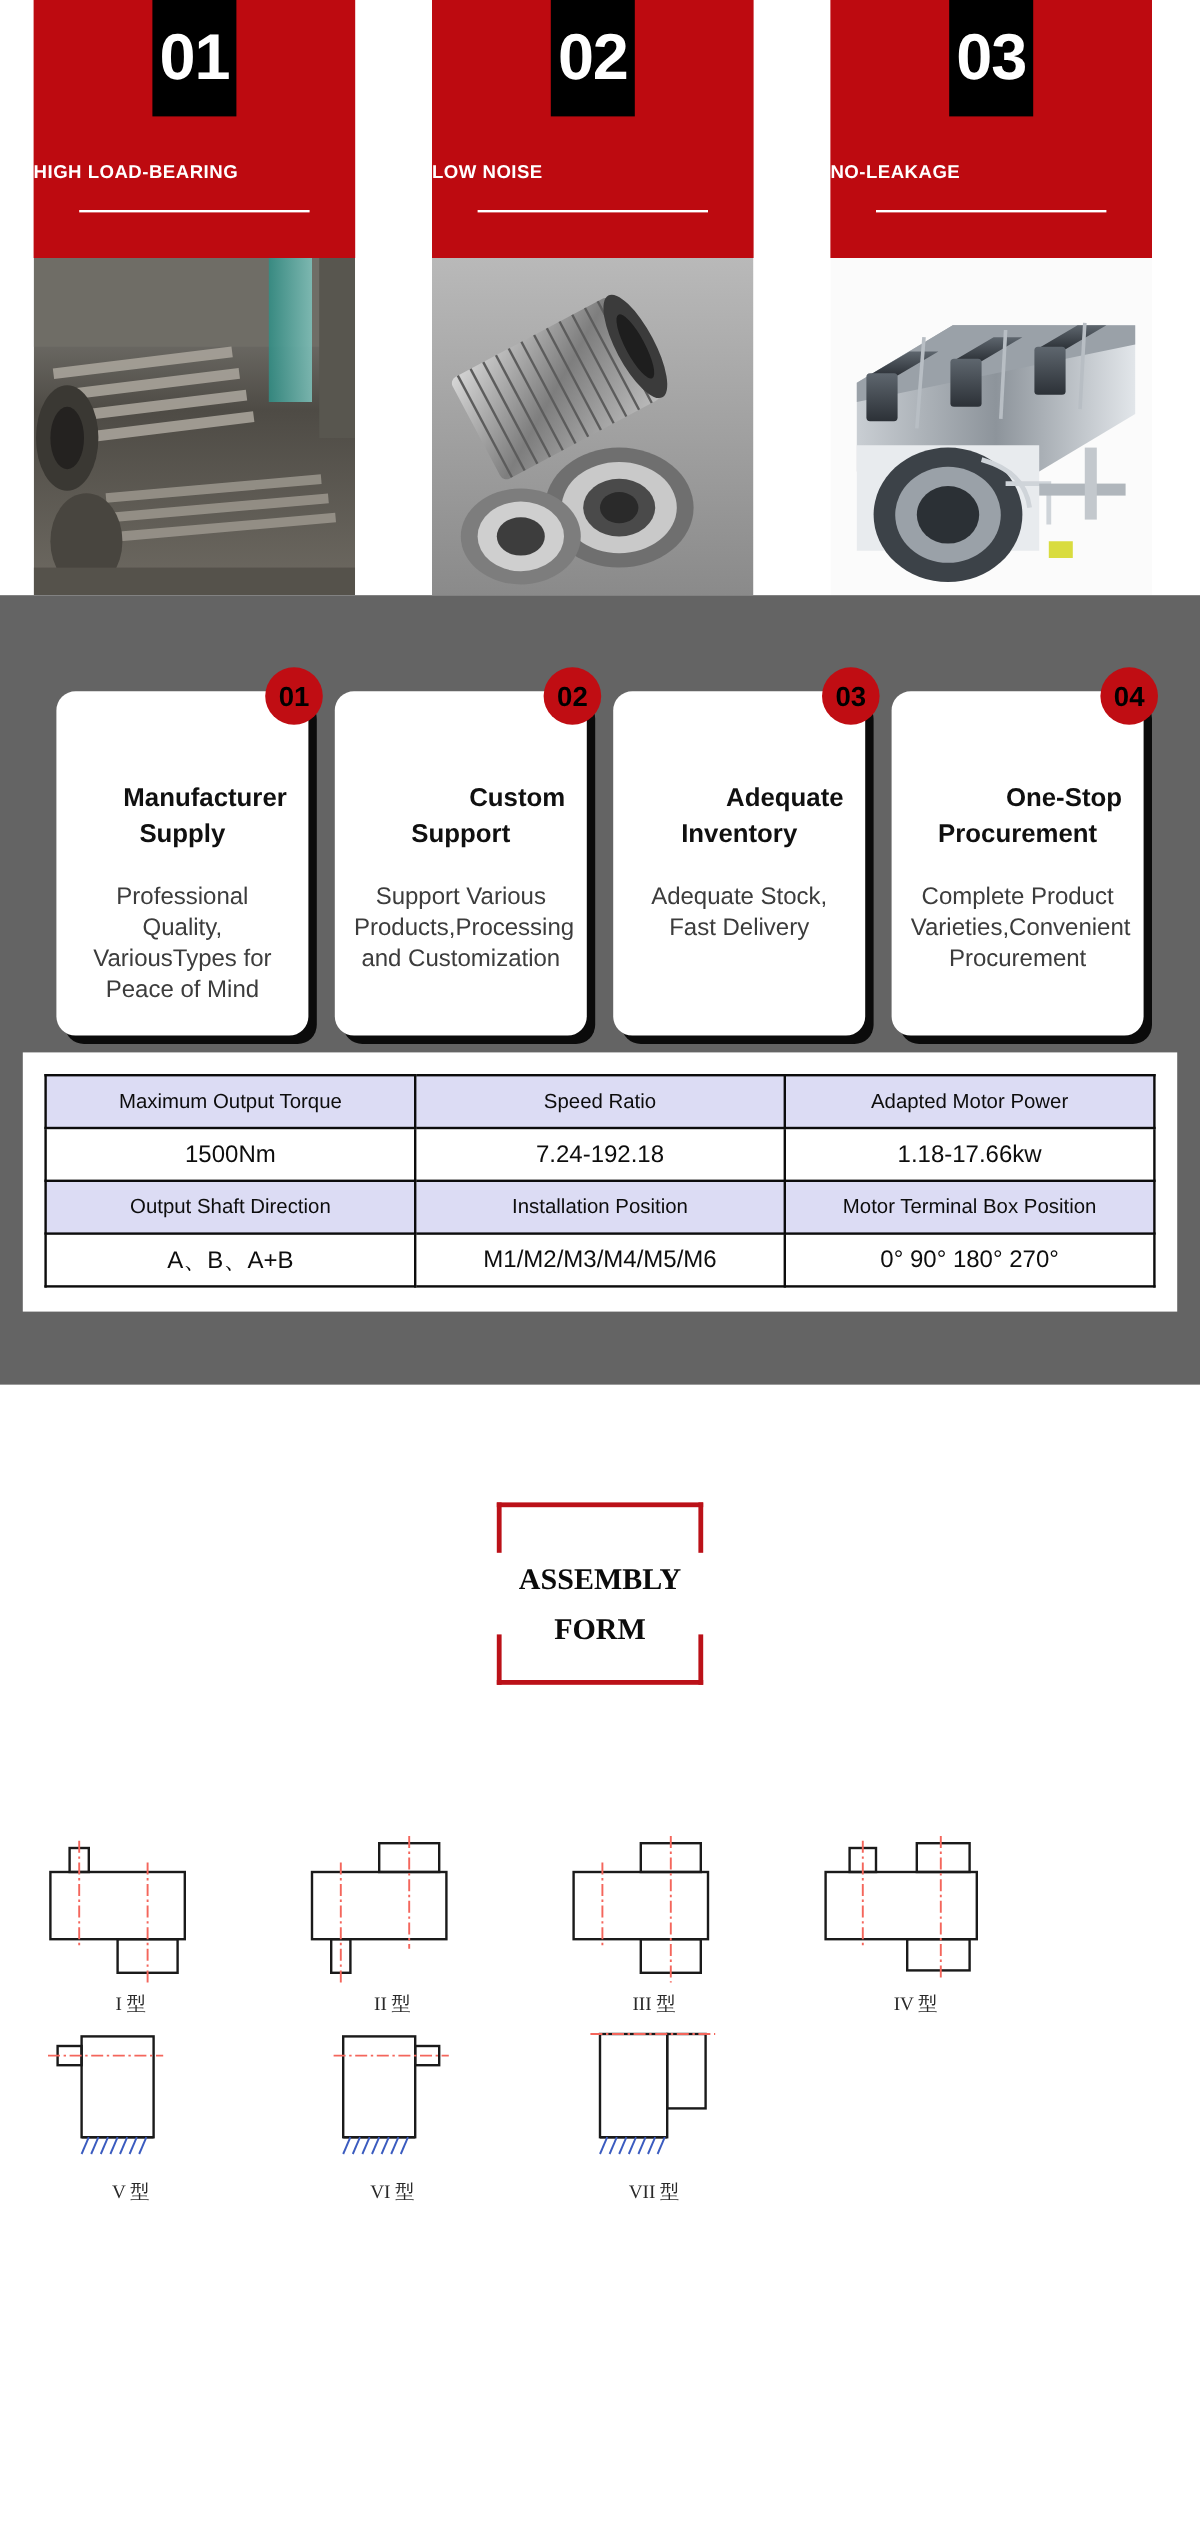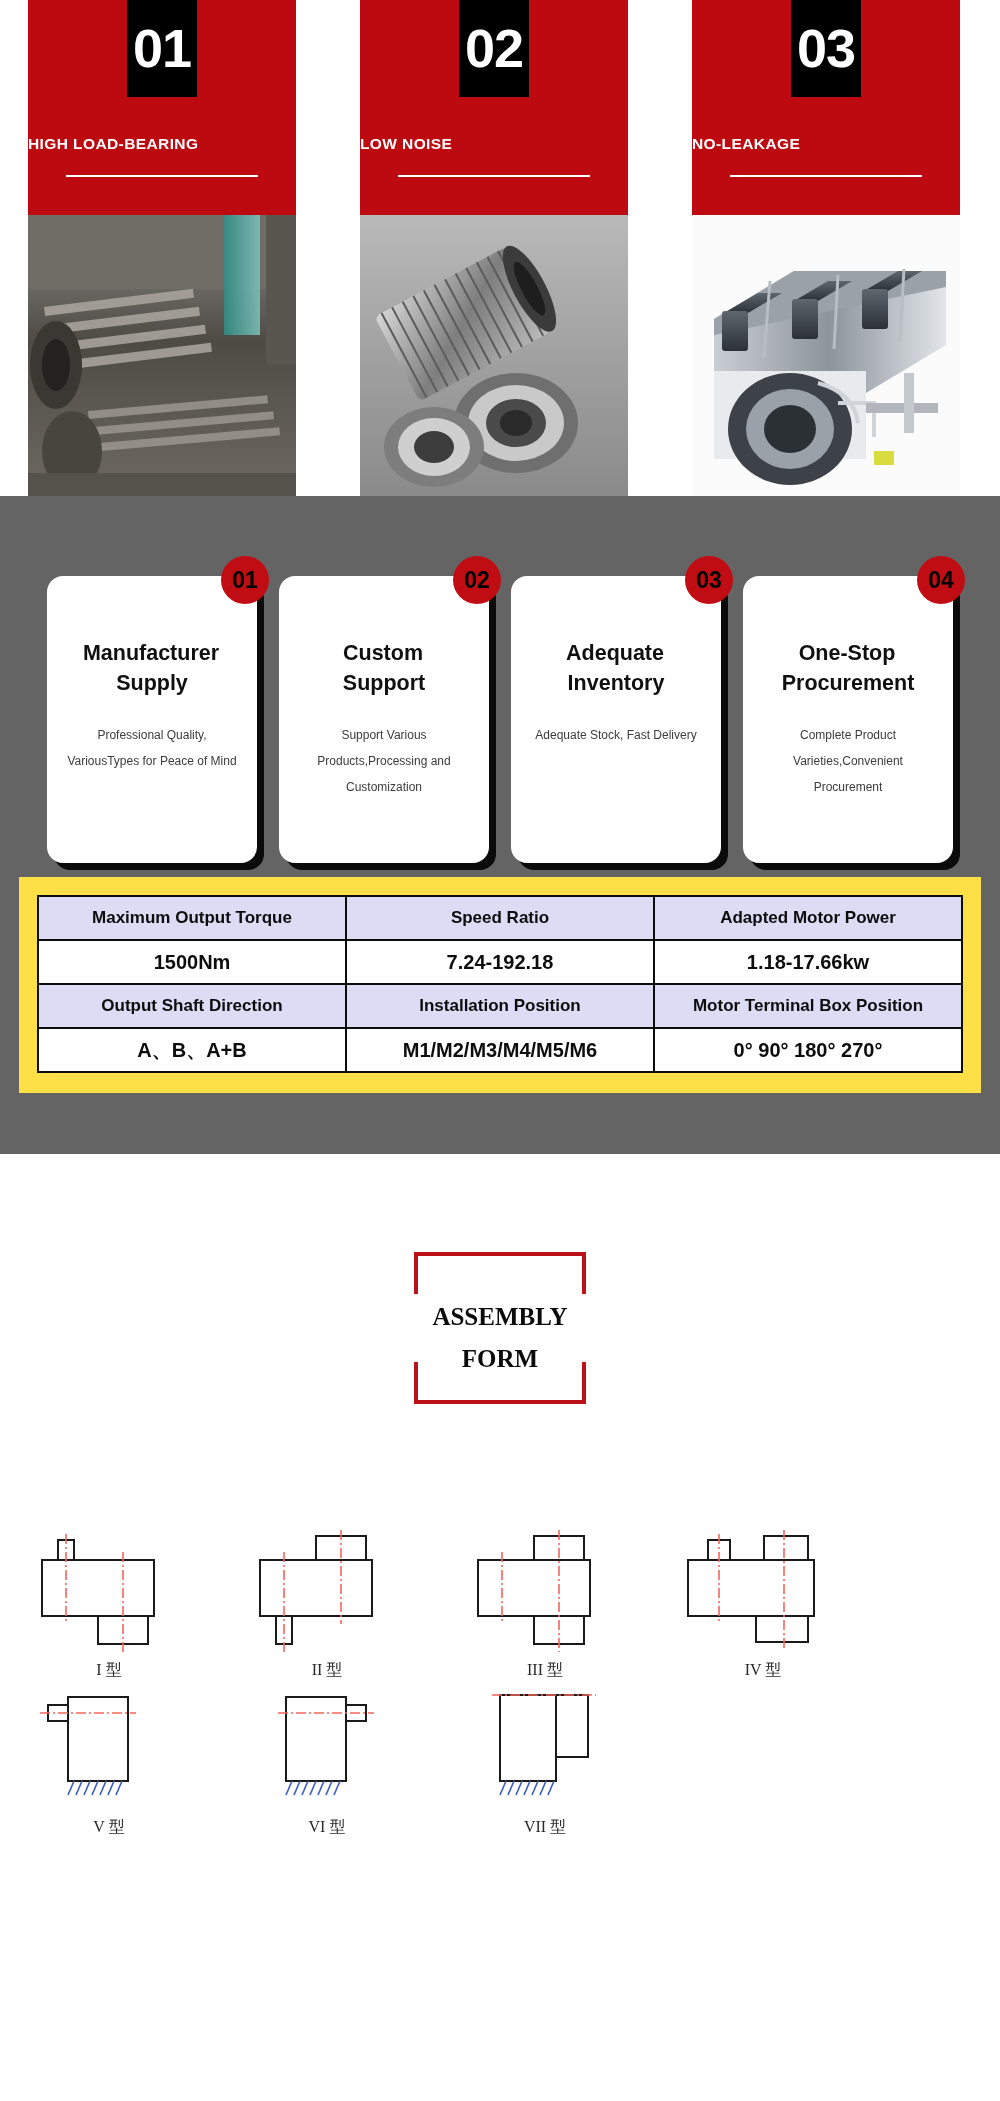--- a/index.html
+++ b/index.html
@@ -55,36 +55,35 @@
     position: absolute; top: -20px; right: -12px;
     width: 48px; height: 48px; border-radius: 50%;
     background: #c00d13; color: #000000;
     font-size: 23px; font-weight: bold;
     line-height: 48px; text-align: center; z-index: 3;
   }
   .card-title {
     font-size: 21.5px; font-weight: bold; color: #101010;
     line-height: 30px; text-align: center;
   }
-  .card-title .l1 { display: block; padding-right: 2px; }
+  .card-title .l1 { display: block; text-align: right; padding-right: 2px; margin-top: 12px; }
   .card-title .l2 { display: block; text-align: center; }
   .card-desc {
-    margin-top: 24px; font-size: 12px; color: #3c3c3c;
+    margin-top: 24px; font-size: 20px; color: #3c3c3c;
     line-height: 26px; text-align: center;
   }
 
   
   .spec-heading {
     margin-top: 54px; text-align: center; color: #ffffff;
     font-size: 35px; font-weight: bold; letter-spacing: .5px;
   }
   .spec-card {
-    margin: 14px auto 0 auto; width: 962px; background: #fde047;
+    margin: 14px auto 0 auto; width: 962px; background: #ffffff;
     padding: 18px 18px 20px 18px;
-    font-weight: bold;
   }
   table.spec { width: 100%; border-collapse: collapse; table-layout: fixed; }
   table.spec td {
     border: 2px solid #0c0c0c; text-align: center;
     color: #0d0d0d; height: 44px; font-size: 18px;
   }
   table.spec td.hdr { background: #dcdcf4; font-size: 17px; }
   table.spec td.val { background: #ffffff; font-size: 20px; }
 
   

